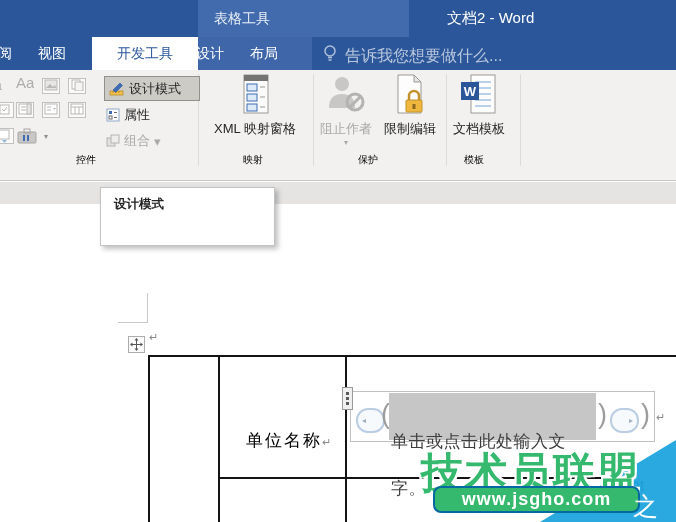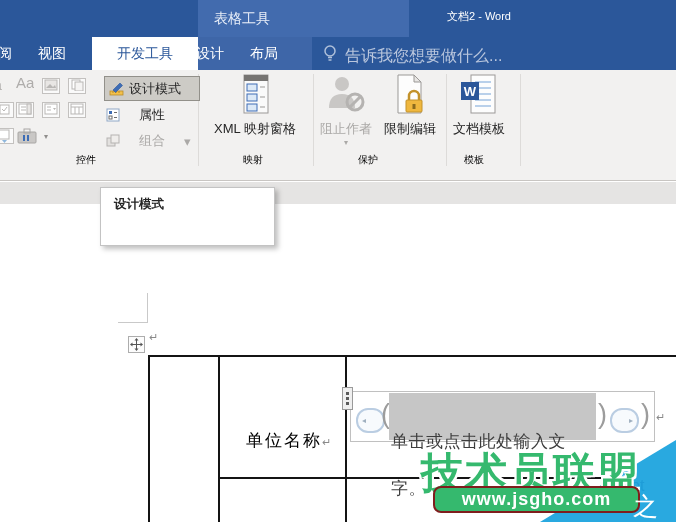--- a/index.html
+++ b/index.html
@@ -4,21 +4,21 @@
 <style>
   * { margin:0; padding:0; box-sizing:border-box; }
   html,body { width:676px; height:522px; overflow:hidden; }
   body { font-family:"Liberation Sans", sans-serif; position:relative; background:#fff; }
   .abs { position:absolute; }
 
   
   .titlebar { left:0; top:0; width:676px; height:37px; background:#2B579A; z-index:2; }
   .ctx-title-block { left:198px; top:0; width:211px; height:37px; background:#426BAE; }
   .ctx-title { left:214px; top:10px; font-size:14px; color:#E8EEF8; }
-  .win-title { left:447px; top:9px; font-size:11px; color:#FFFFFF; }
+  .win-title { left:447px; top:9px; font-size:15px; color:#FFFFFF; }
 
   
   .tabrow { left:0; top:37px; width:676px; height:33px; background:#2B579A; z-index:2; overflow:hidden; }
   .ctx-tab-block { left:186px; top:0; width:126px; height:33px; background:#3E66A8; }
   .tab { top:8px; font-size:14px; color:#FFFFFF; }
   .tab-active { left:92px; top:0; width:106px; height:33px; background:#FFFFFF; color:#2B579A;
                 font-size:14px; text-align:center; line-height:33px; }
   .tellme { top:9px; font-size:16px; color:#B9C6DD; }
   .bulb { left:322px; top:7px; }
 
@@ -27,21 +27,21 @@
   .rsep { top:4px; width:1px; height:92px; background:#DDDBD9; }
   .grp-label { top:83px; font-size:10px; color:#000000; }
 
   .gal-icon { width:18px; height:16px; border:1px solid #C3C1BF; background:#FAFAFA; color:#B9B7B5;
               font-size:10px; text-align:center; line-height:14px; overflow:hidden; }
   .gal-text { border:none; background:none; font-size:14px; color:#AFADAB; width:auto; }
 
   .dm-btn { left:104px; top:6px; width:96px; height:25px; background:#CDCBC6; border:1px solid #92908A;
             display:flex; align-items:center; padding-left:4px; gap:4px; }
   .dm-btn span { font-size:13px; color:#262626; }
-  .small-btn { display:flex; align-items:center; gap:19px; }
+  .small-btn { display:flex; align-items:center; gap:4px; }
   .small-btn span { font-size:13px; color:#262626; }
   .disabled span { color:#ABA9A7 !important; }
   .drop-arrow { font-size:8px; color:#908E8C; }
 
   .big-btn { display:flex; flex-direction:column; align-items:center; }
   .big-btn .lbl { font-size:13px; color:#262626; white-space:nowrap; }
 
   
   .doc-strip { left:0; top:182px; width:676px; height:22px; background:#E5E4E3; z-index:1; }
   .page { left:0; top:204px; width:676px; height:318px; background:#FFFFFF; z-index:1; }
@@ -72,21 +72,21 @@
   .cc-paren { top:399px; font-size:27px; color:#9C9C9C; z-index:3; font-weight:300; }
   .cc-text { left:389px; top:393px; width:207px; height:47px; background:#C6C6C6; z-index:3; }
   .cc-text span { font-size:17px; color:#3D3D3D; line-height:47px; padding-left:2px; letter-spacing:0.5px; }
 
   
   .corner-tri { left:540px; top:440px; width:136px; height:82px; background:#29A9E0;
                 clip-path:polygon(100% 0, 100% 100%, 0 100%); z-index:3; }
   .wm-site { left:600px; top:477px; font-size:16px; color:#1E9CD7; z-index:4; }
   .wm-logo { left:421px; top:445px; font-size:42px; font-weight:bold; letter-spacing:2px; color:#35B96E; z-index:5;
              text-shadow:-2px -2px 0 #fff, 2px -2px 0 #fff, -2px 2px 0 #fff, 2px 2px 0 #fff; }
-  .wm-url { left:433px; top:486px; width:207px; height:27px; background:#35B96E; border:2px solid #7f1d1d;
+  .wm-url { left:433px; top:486px; width:207px; height:27px; background:#35B96E; border:2px solid #0369a1;
             border-radius:8px; z-index:6; text-align:center; }
   .wm-url span { font-size:18px; font-weight:bold; color:#FFFFFF; letter-spacing:1px; line-height:23px; }
   .wm-corner-text { left:633px; top:490px; font-size:25px; color:#FFFFFF; z-index:6; }
 </style>
 </head>
 <body>
 
 <div class="abs titlebar">
   <div class="abs ctx-title-block"></div>
   <div class="abs ctx-title">表格工具</div>

